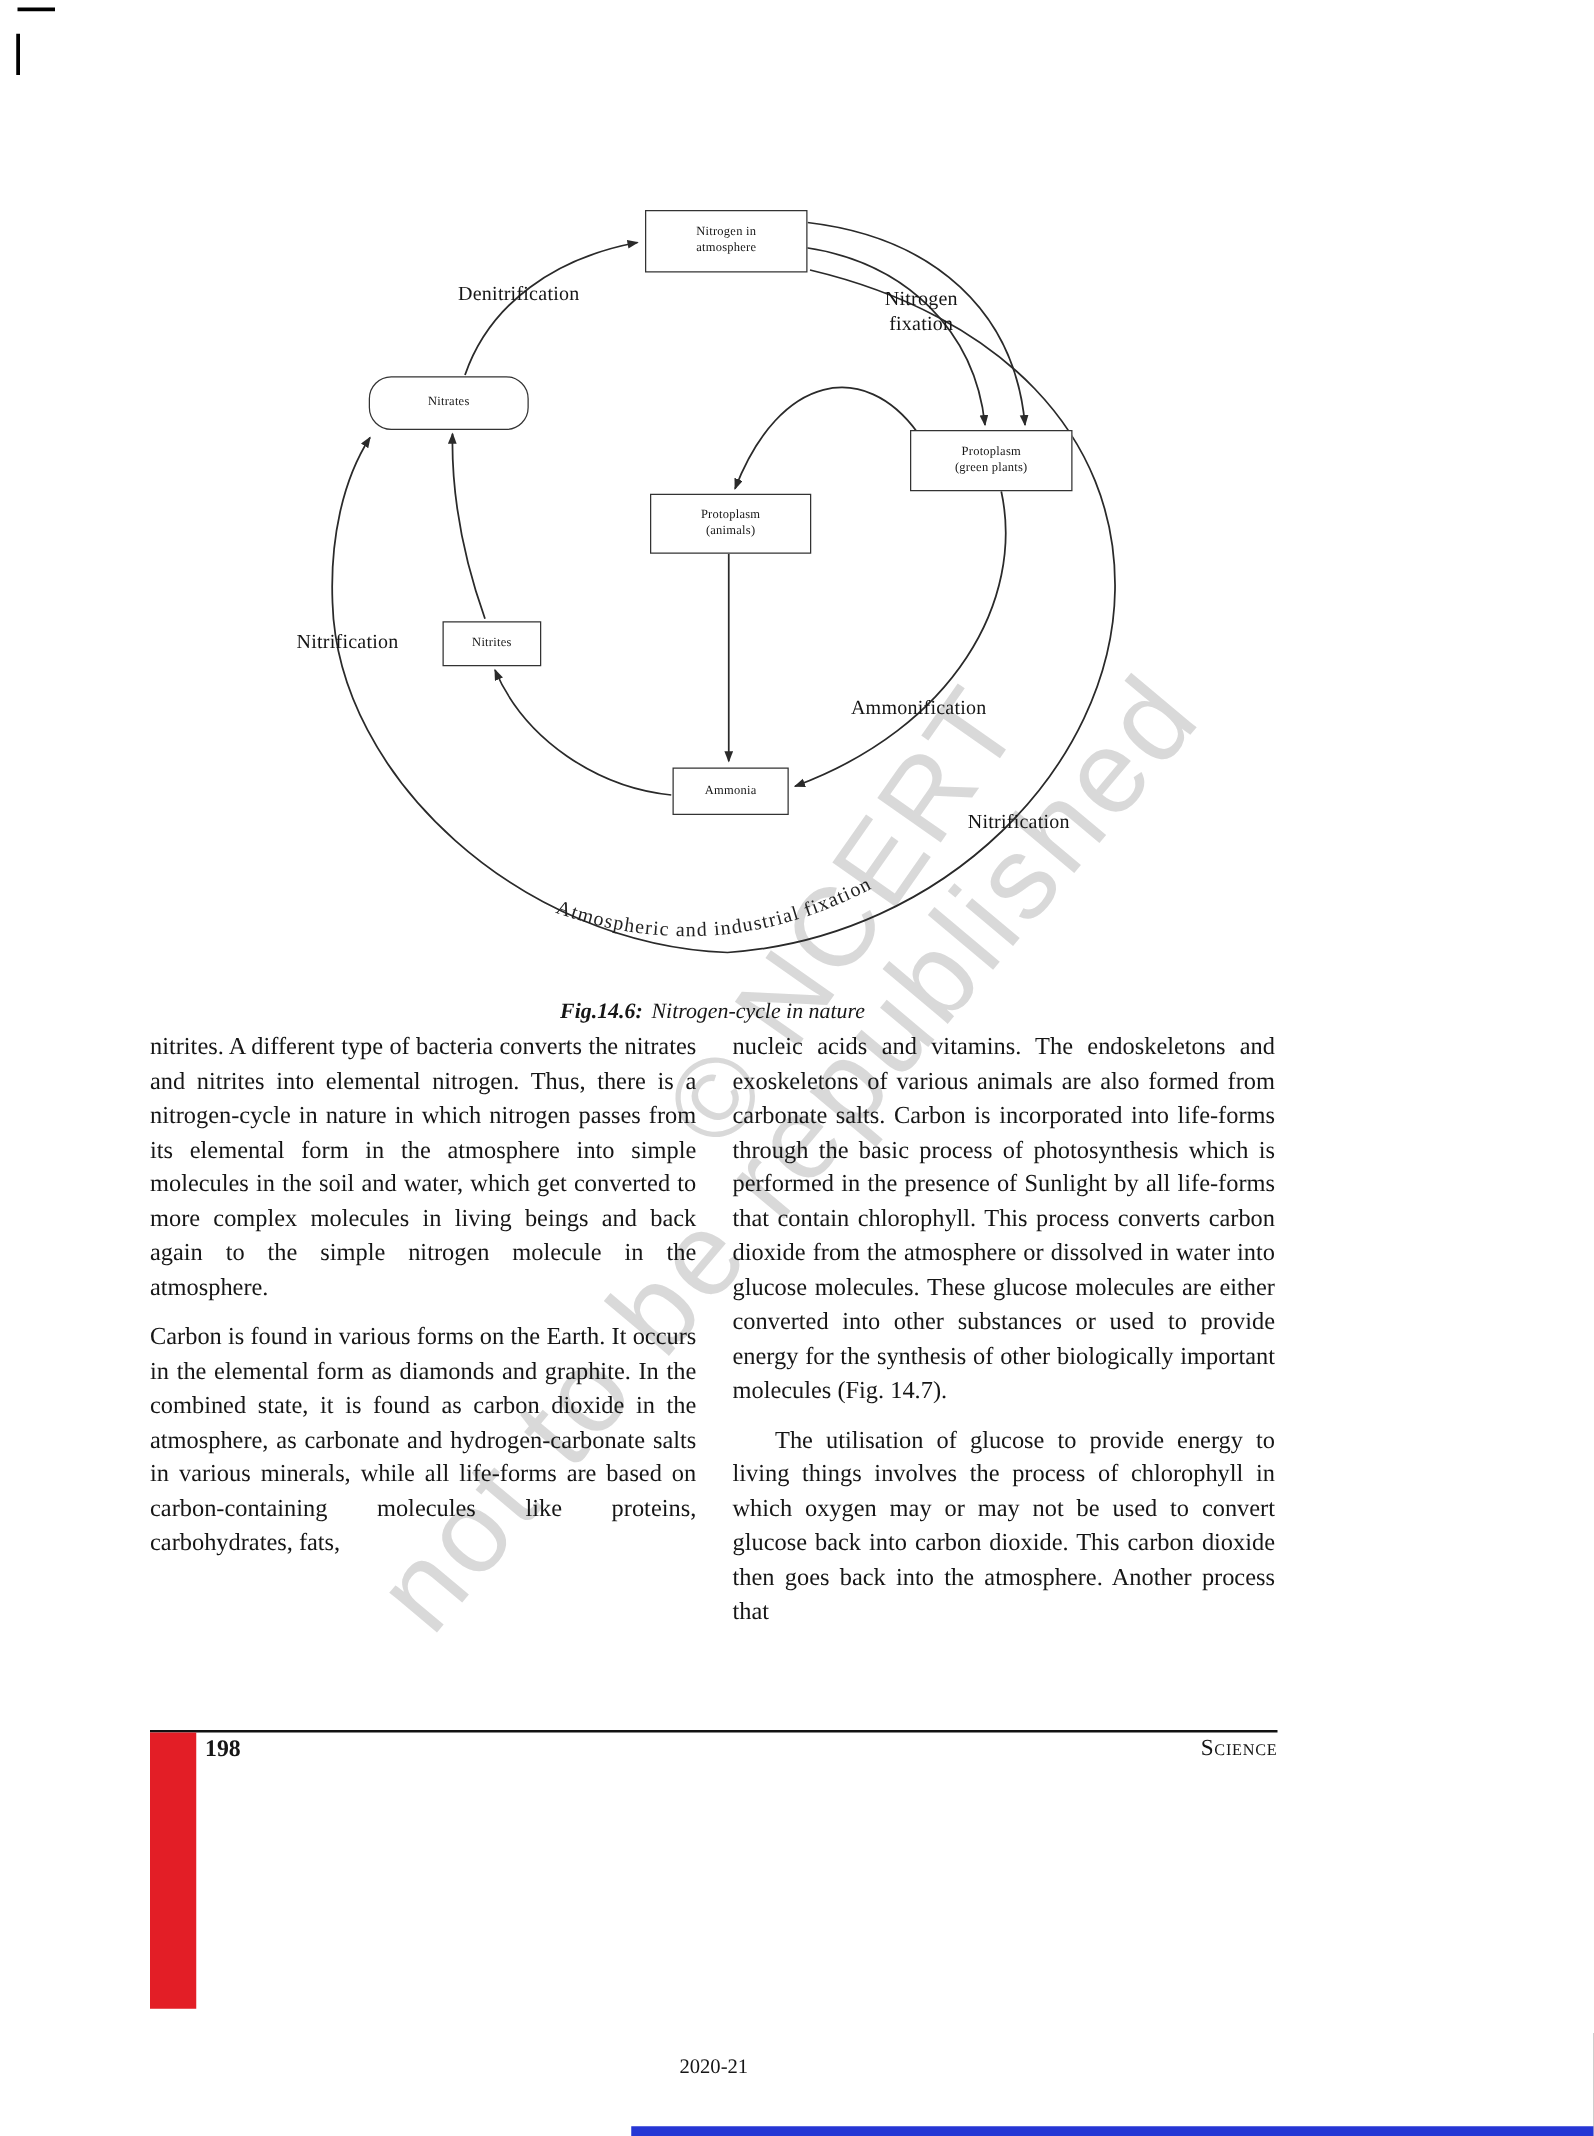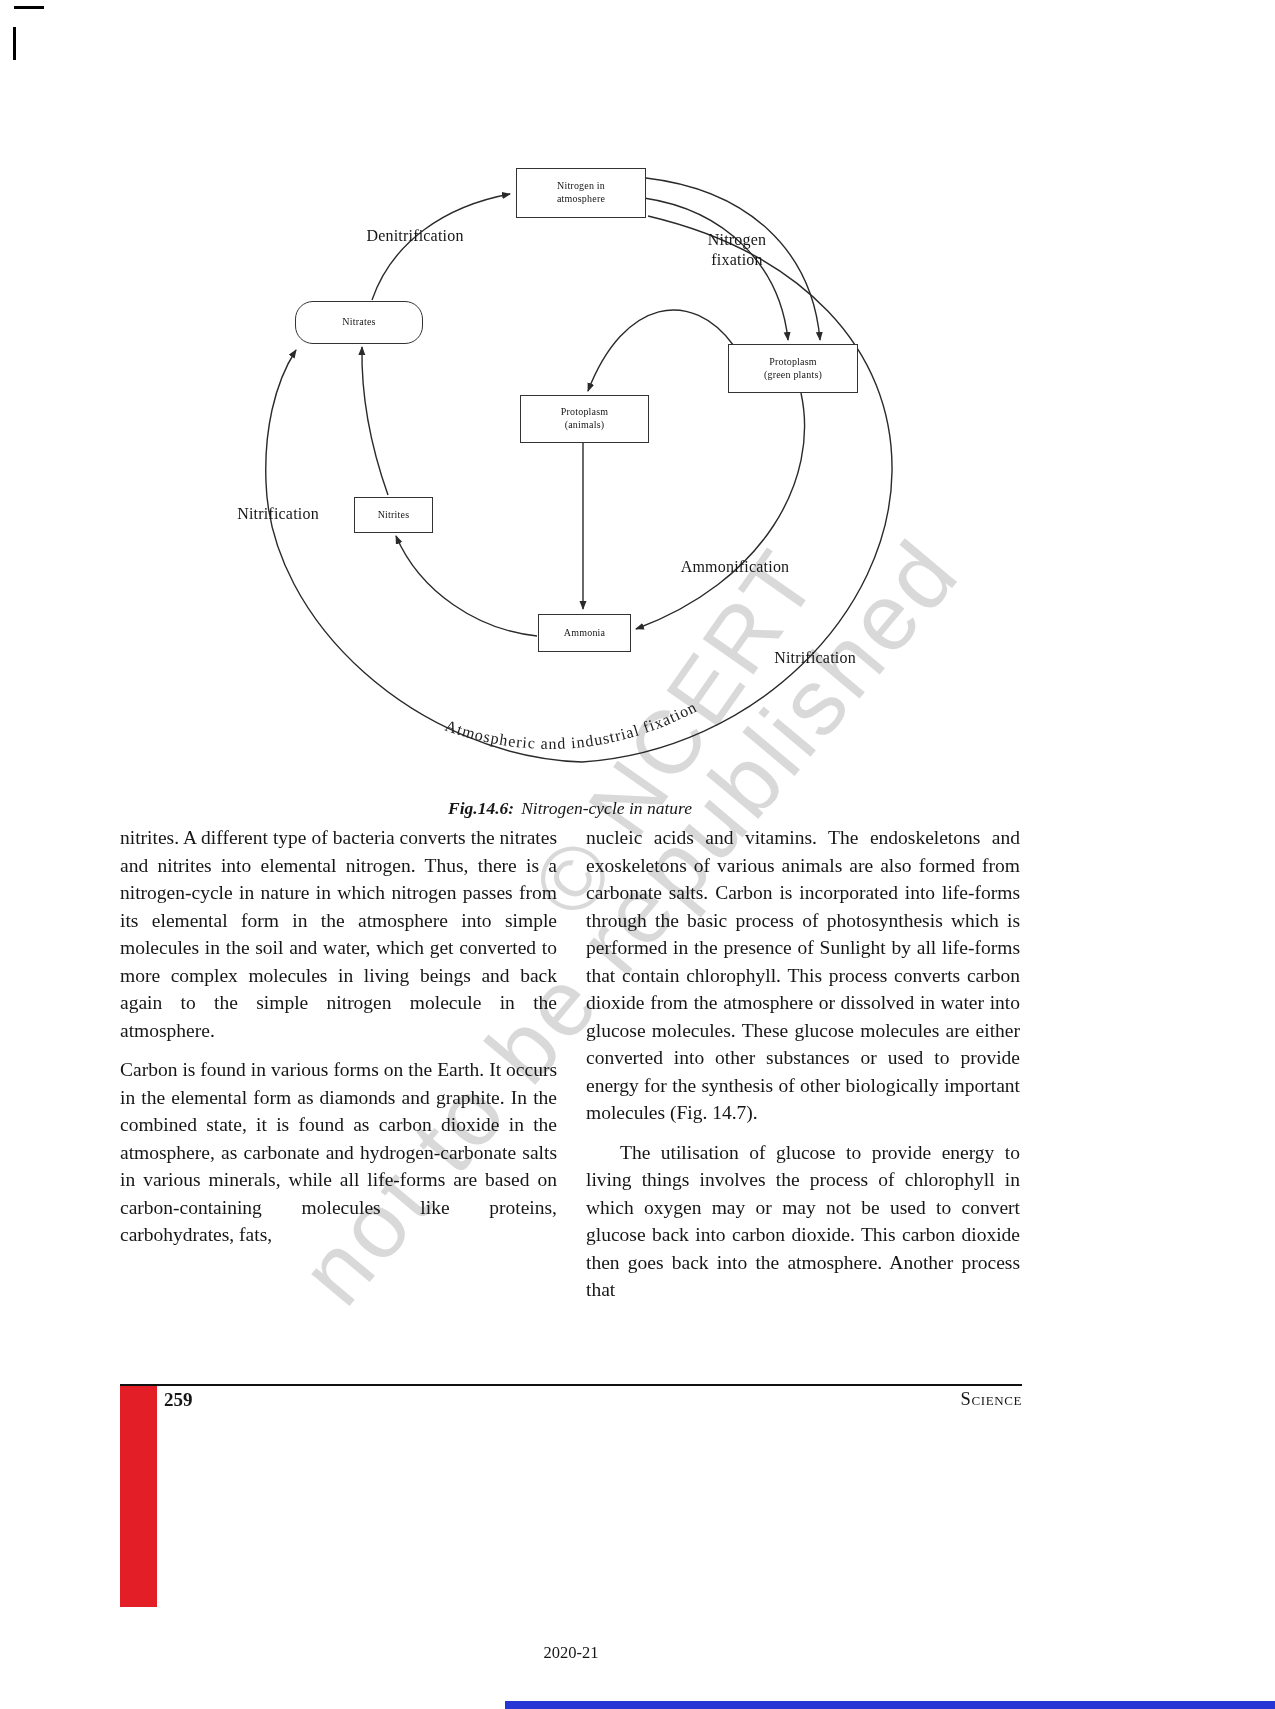--- a/index.html
+++ b/index.html
@@ -138,18 +138,18 @@
     <p>Carbon is found in various forms on the Earth. It occurs in the elemental form as diamonds and graphite. In the combined state, it is found as carbon dioxide in the atmosphere, as carbonate and hydrogen-carbonate salts in various minerals, while all life-forms are based on carbon-containing molecules like proteins, carbohydrates, fats,</p>
   </div>
 
   <div class="col" id="col-right">
     <p>nucleic acids and vitamins. The endoskeletons and exoskeletons of various animals are also formed from carbonate salts. Carbon is incorporated into life-forms through the basic process of photosynthesis which is performed in the presence of Sunlight by all life-forms that contain chlorophyll. This process converts carbon dioxide from the atmosphere or dissolved in water into glucose molecules. These glucose molecules are either converted into other substances or used to provide energy for the synthesis of other biologically important molecules (Fig. 14.7).</p>
     <p id="rp2">The utilisation of glucose to provide energy to living things involves the process of chlorophyll in which oxygen may or may not be used to convert glucose back into carbon dioxide. This carbon dioxide then goes back into the atmosphere. Another process that</p>
   </div>
 
   <div id="rule"></div>
   <div id="redbar"></div>
-  <div id="pagenum">259</div>
+  <div id="pagenum">198</div>
   <div id="science">Science</div>
   <div id="year">2020-21</div>
   <div id="bluebar"></div>
 
 </div>
 
 </body></html>

